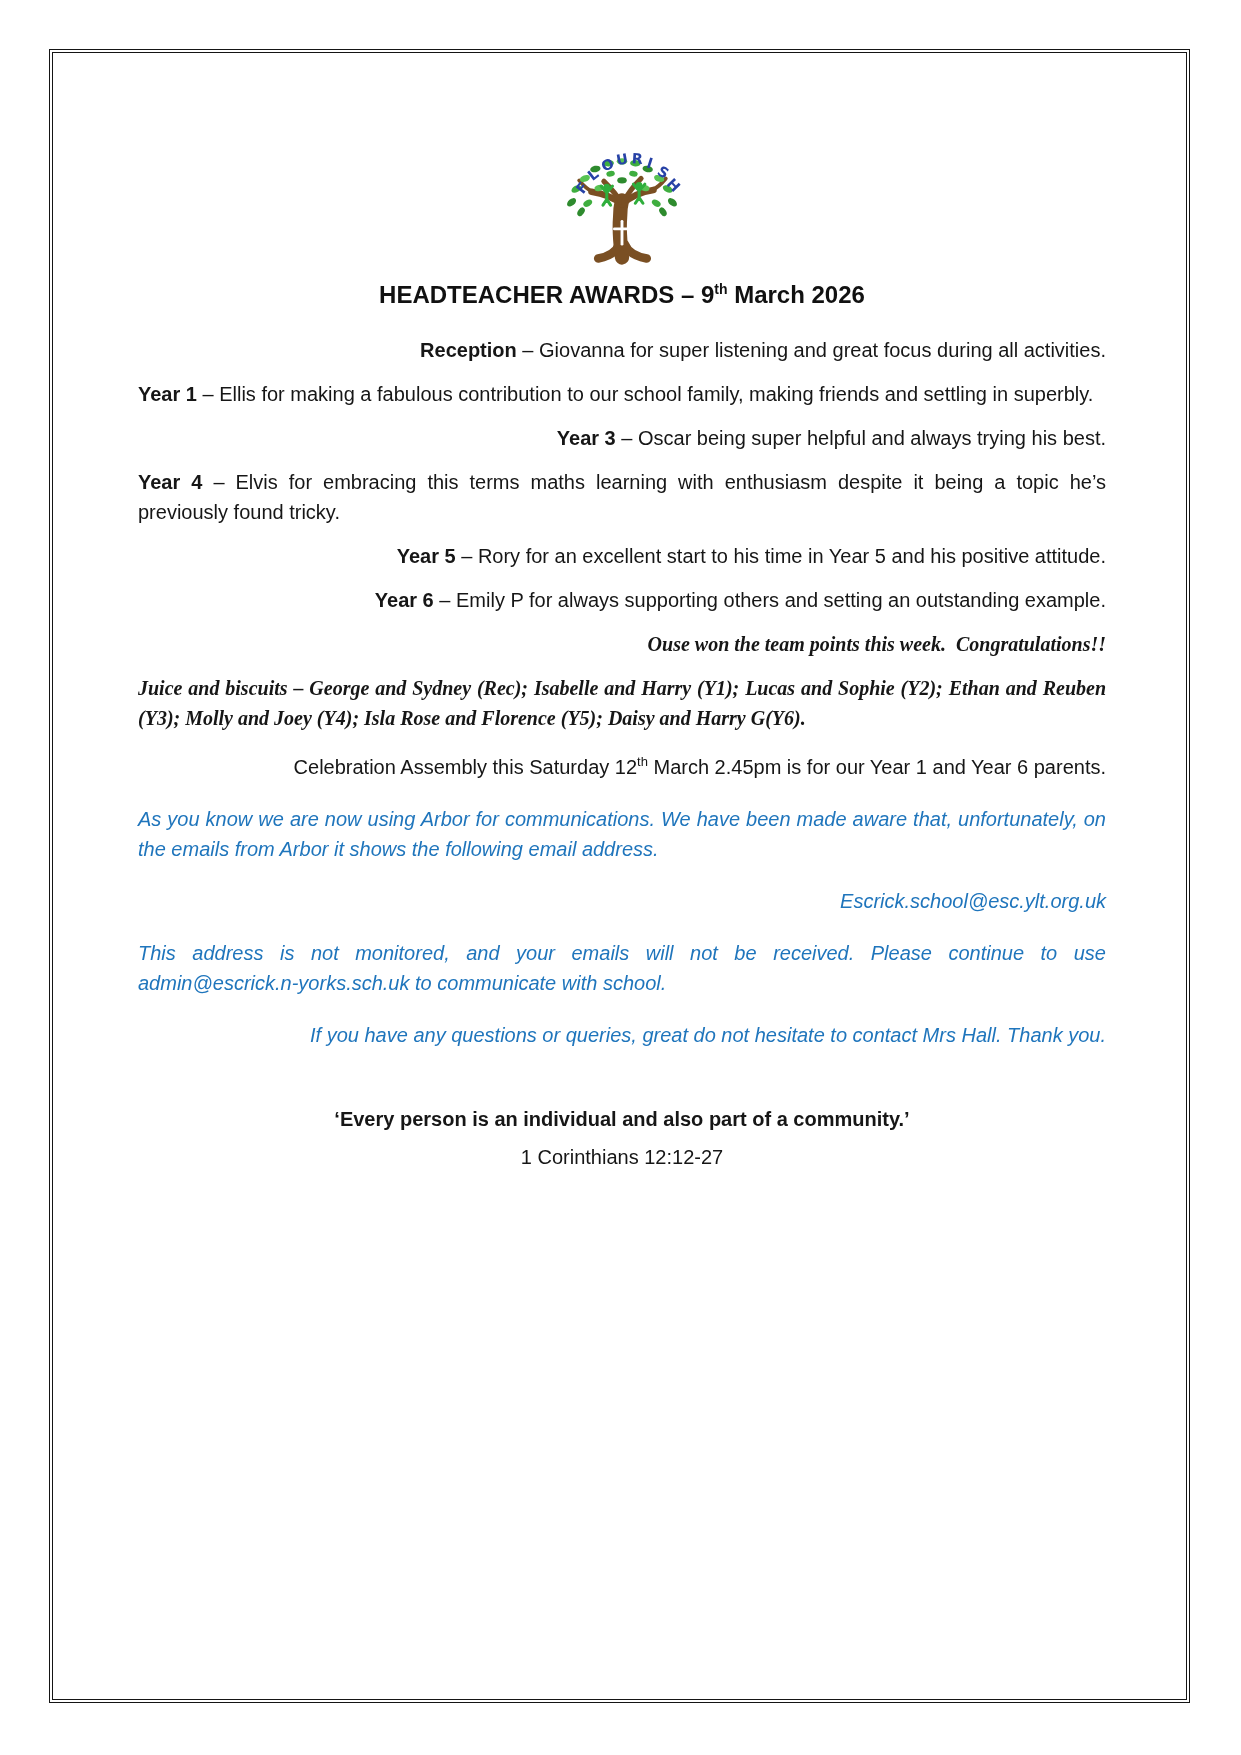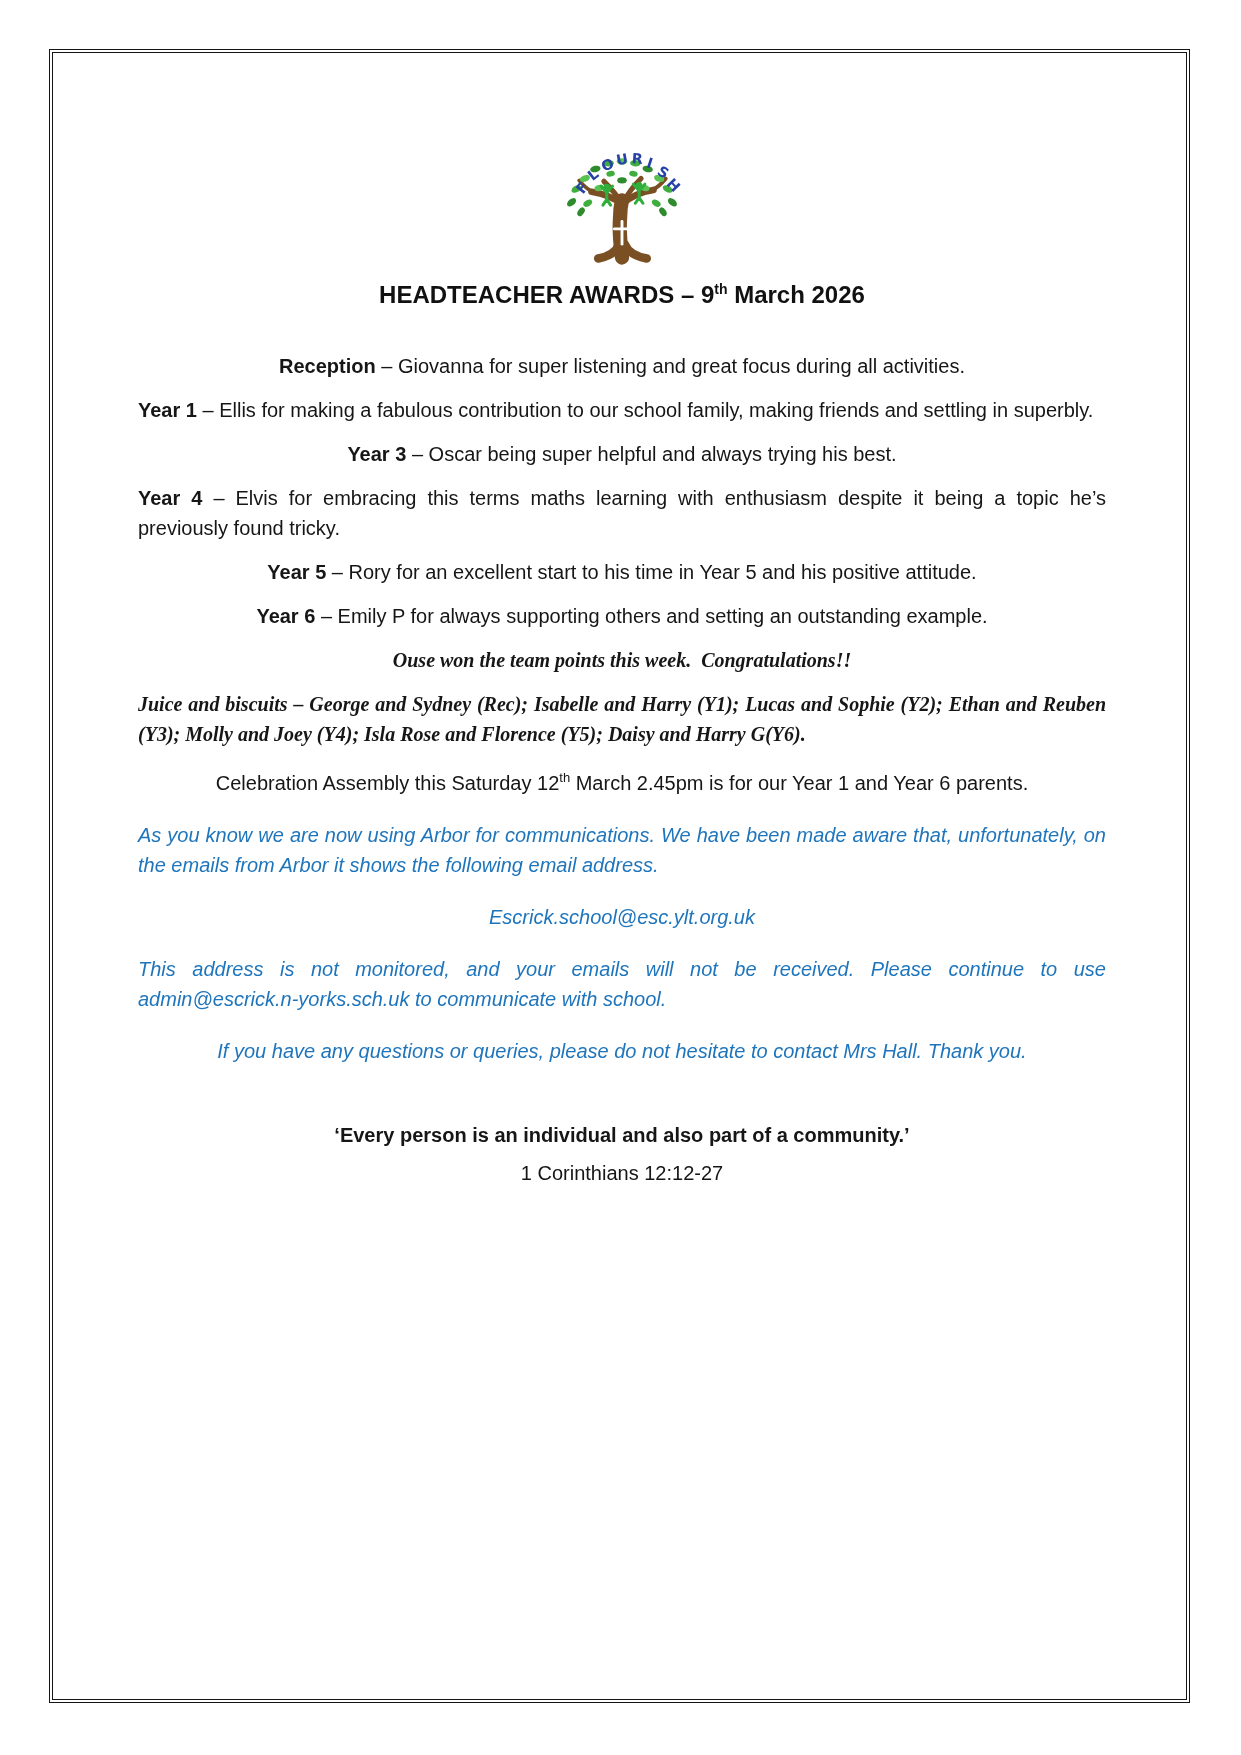--- a/index.html
+++ b/index.html
@@ -13,28 +13,28 @@
     width:1141px; height:1654px;
     box-sizing:border-box;
     border:4px double #151515;
     padding:96px 80px 0 85px;
     display:flex; flex-direction:column;
     background:#ffffff;
   }
   .logo-wrap { width:100%; text-align:center; height:120px; margin-bottom:4px; }
   h1.doc-title {
     text-align:center; font-size:24px; font-weight:bold;
-    margin:8px 0 42px; color:#111;
+    margin:8px 0 26px; color:#111;
   }
   h1.doc-title sup { font-size:14px; }
   p.body-p {
     font-size:20px; line-height:30px;
     margin:0 0 14px; text-align:justify;
   }
-  p.single { text-align:center; }
+  p.single { text-align:right; }
   .bi { font-weight:bold; font-style:italic;font-family:Liberation Serif, serif; }
   p.blue-p { color:#1f75bc; font-style:italic; margin:8px 0 14px; }
   p.quote-p { text-align:center; font-weight:bold; margin:40px 0 8px; }
   p.verse-p { text-align:center; margin:0; }
   sup.sup-sm { font-size:13px; }
   .logo-svg text {
     font-family:"DejaVu Sans", sans-serif;
     font-weight:bold; font-size:15px;
   }
 </style>
@@ -126,19 +126,19 @@
   <p class="body-p bi"><span>Juice and biscuits</span> <span>– George and Sydney (Rec); Isabelle and Harry (Y1); Lucas and Sophie (Y2); Ethan and Reuben (Y3); Molly and Joey (Y4); Isla Rose and Florence (Y5); Daisy and Harry G(Y6).</span></p>
 
   <p class="body-p single"><span>Celebration Assembly this Saturday 12</span><sup class="sup-sm">th</sup><span> March 2.45pm is for our Year 1 and Year 6 parents.</span></p>
 
   <p class="body-p blue-p"><span>As you know we are now using Arbor for communications. We have been made aware that, unfortunately, on the emails from Arbor it shows the following email address.</span></p>
 
   <p class="body-p single blue-p"><span>Escrick.school@esc.ylt.org.uk</span></p>
 
   <p class="body-p blue-p"><span>This address is not monitored, and your emails will not be received. Please continue to use admin@escrick.n-yorks.sch.uk to communicate with school.</span></p>
 
-  <p class="body-p single blue-p"><span>If you have any questions or queries, please do not hesitate to contact Mrs Hall. Thank you.</span></p>
+  <p class="body-p single blue-p"><span>If you have any questions or queries, great do not hesitate to contact Mrs Hall. Thank you.</span></p>
 
   <p class="body-p quote-p"><span>‘Every person is an individual and also part of a community.’</span></p>
 
   <p class="body-p verse-p"><span>1 Corinthians 12:12-27</span></p>
 
 </div>
 
 </body></html>

